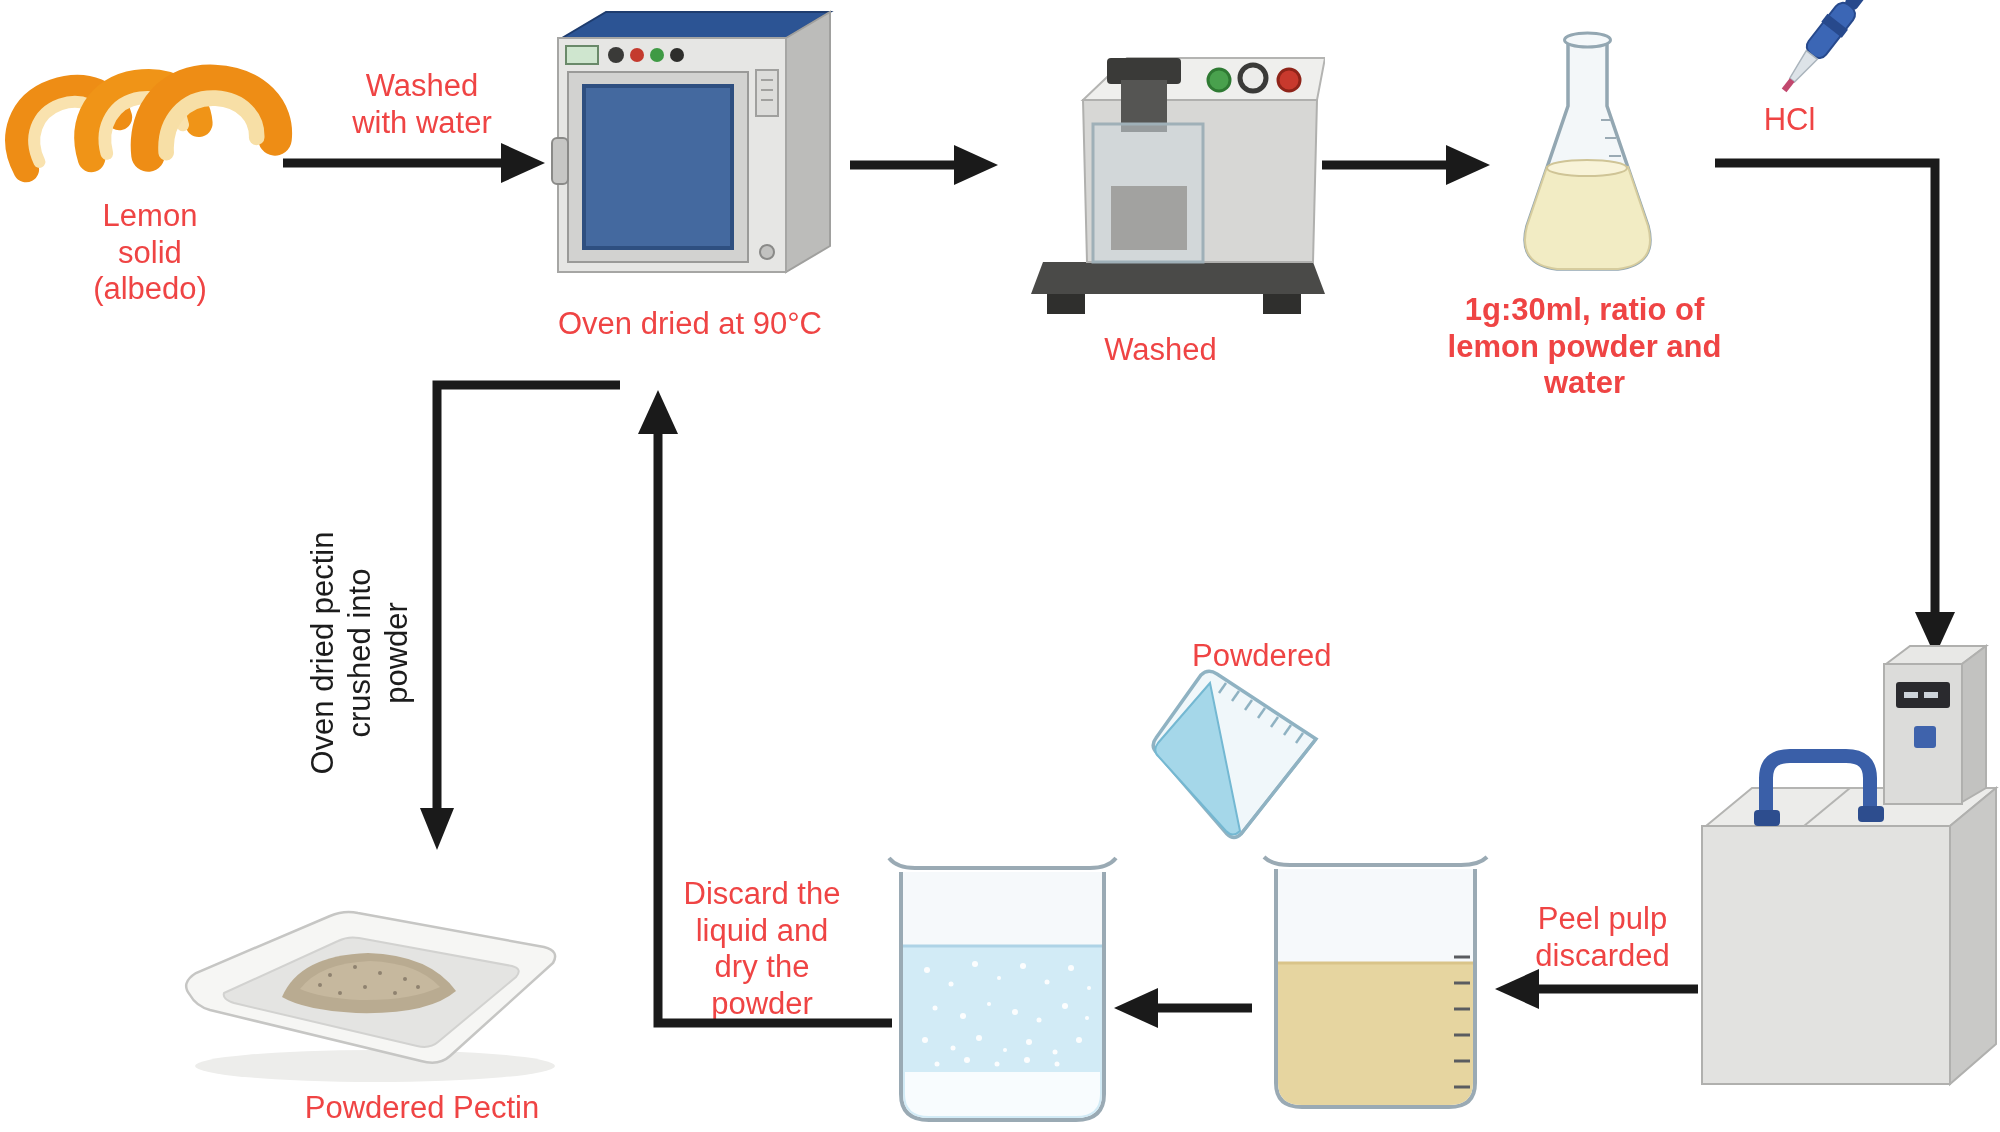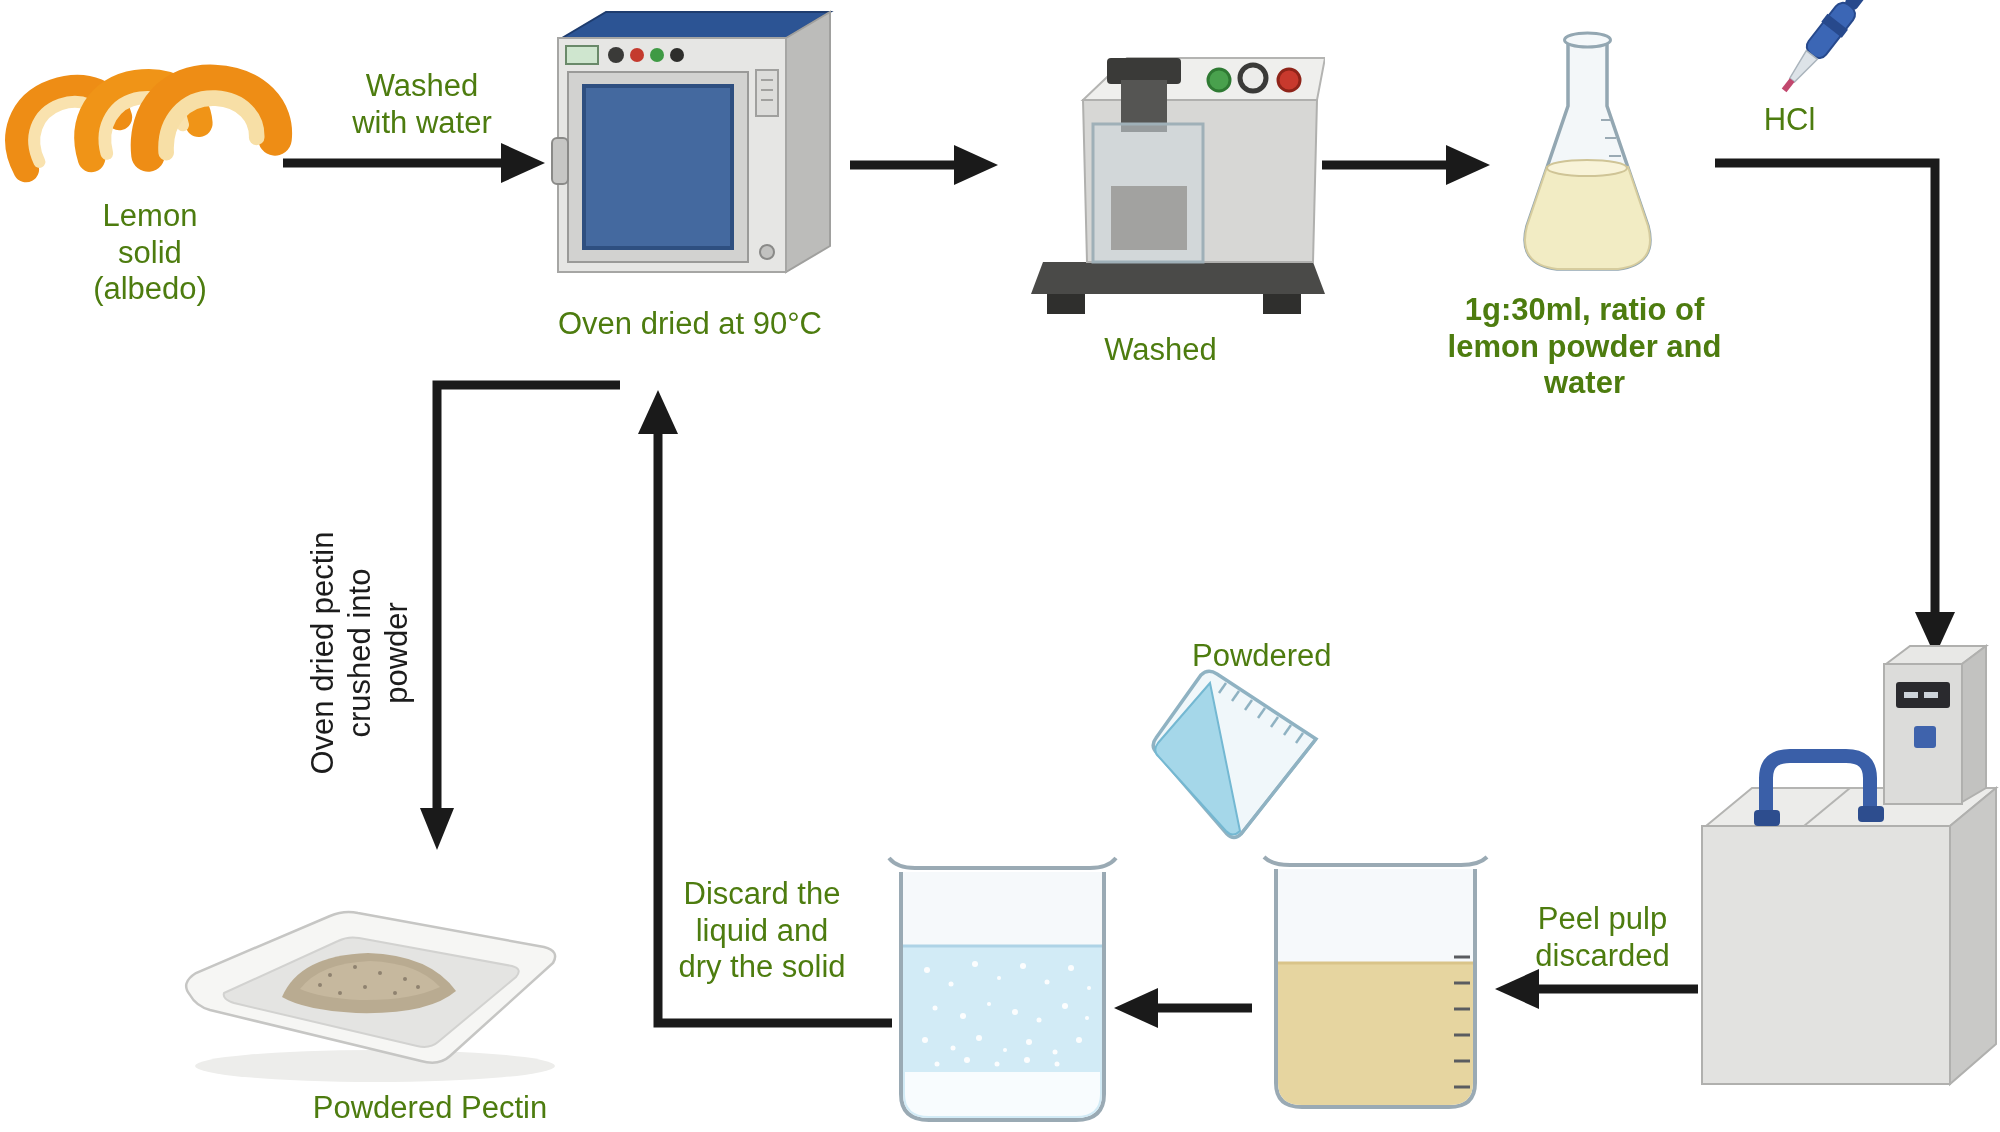--- a/index.html
+++ b/index.html
@@ -13,21 +13,21 @@
     font-family:"Liberation Sans", sans-serif;
     color:#1c1c1c;
   }
   .abs { position:absolute; }
   .label {
     position:absolute;
     font-size:31px;
     line-height:1.18;
     text-align:center;
     white-space:pre-line;
-    color:#4d7c0f;
+    color:#ef4444;
   }
   .rot-label {
     position:absolute;
     left:150px;
     top:597px;
     width:420px;
     height:112px;
     transform:rotate(-90deg);
     transform-origin:center center;
     font-size:31px;
@@ -264,21 +264,21 @@
           <circle cx="112" cy="216" r="2.5"></circle>
           <circle cx="142" cy="212" r="3"></circle>
           <circle cx="172" cy="216" r="2.5"></circle>
       </g>
       <path d="M4,10 Q12,20 30,20 L205,20 Q223,20 231,10" fill="none" stroke="#9aaab4" stroke-width="4"></path>
     </svg>
   </div>
 
   <div class="label" style="left:662px; top:876px; width:200px;">Discard the
 liquid and
-dry the solid</div>
+dry the powder</div>
   <div class="abs" style="left:630px; top:378px;">
     <svg width="270" height="668">
       <polyline points="262,645 28,645 28,56" fill="none" stroke="#1a1a1a" stroke-width="9"></polyline>
       <polygon points="8,56 48,56 28,12" fill="#1a1a1a"></polygon>
     </svg>
   </div>
 
   <div class="abs" style="left:420px; top:368px;">
     <svg width="210" height="500">
       <polyline points="200,17 17,17 17,440" fill="none" stroke="#1a1a1a" stroke-width="9"></polyline>
@@ -302,15 +302,15 @@
           <circle cx="220" cy="70" r="2"></circle>
           <circle cx="245" cy="76" r="2"></circle>
           <circle cx="205" cy="84" r="2"></circle>
           <circle cx="180" cy="90" r="2"></circle>
           <circle cx="235" cy="90" r="2"></circle>
           <circle cx="160" cy="82" r="2"></circle>
           <circle cx="258" cy="84" r="2"></circle>
       </g>
     </svg>
   </div>
-  <div class="label" style="left:280px; top:1090px; width:300px;">Powdered Pectin</div>
+  <div class="label" style="left:272px; top:1090px; width:300px;">Powdered Pectin</div>
 
 </div>
 
 </body></html>

